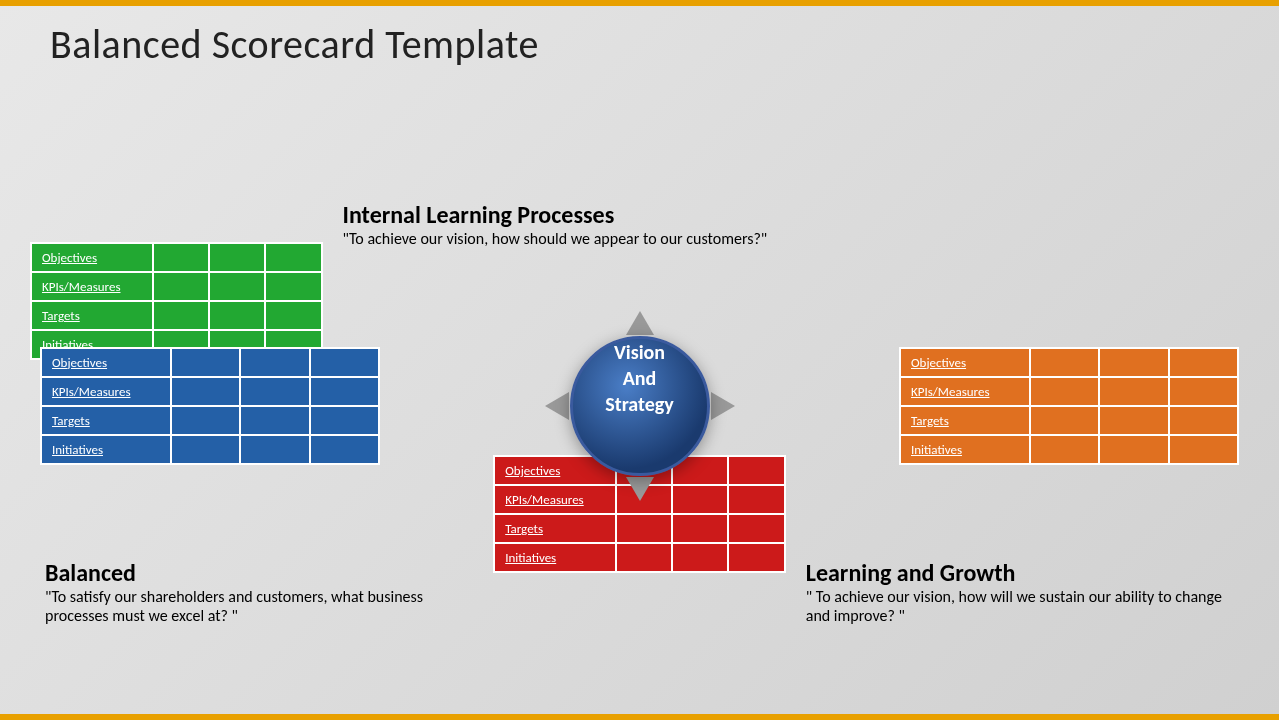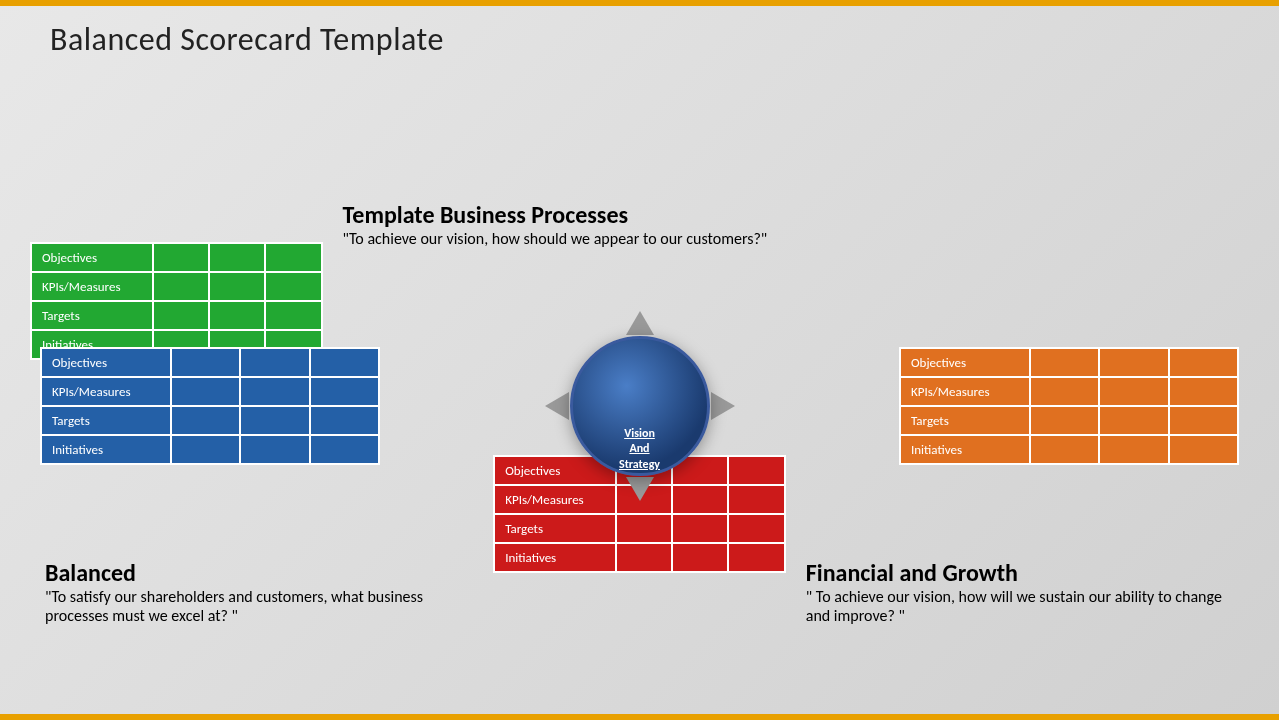--- a/index.html
+++ b/index.html
@@ -22,21 +22,21 @@
       position: absolute;
       bottom: 0; left: 0; right: 0;
       height: 6px;
       background: #e8a000;
     }
 
     .slide-title {
       position: absolute;
       top: 20px;
       left: 50px;
-      font-size: 32px;
+      font-size: 40px;
       font-weight: 400;
       color: #222;
       letter-spacing: 0.5px;
     }
 
     
     .green-table td { background: #22a832; }
     
     .blue-table td { background: #2460a7; }
     
@@ -44,32 +44,31 @@
     
     .red-table td { background: #cc1a1a; }
 
     
     .vision-circle {
       width: 140px;
       height: 140px;
       border-radius: 50%;
       background: radial-gradient(circle at 40% 35%, #4a7ec7 0%, #1a3a6e 70%);
       display: flex;
-      align-items: flex-end;
+      align-items: flex-start;
       justify-content: center;
       text-align: center;
       color: white;
-      font-size: 12px;
+      font-size: 20px;
       font-weight: 700;
       line-height: 1.3;
       box-shadow: 0 4px 16px rgba(0,0,0,0.35);
       border: 3px solid #3a5a9e;
       position: relative;
       z-index: 10;
-      text-decoration: underline;
     }
 
     
     .layout-container {
       position: absolute;
       top: 80px;
       left: 30px;
       right: 30px;
       bottom: 14px;
     }
@@ -121,21 +120,21 @@
       width: 340px;
       border-collapse: collapse;
     }
     .sc-table-wide td {
       border: 2px solid white;
       padding: 6px 10px;
       font-size: 13px;
       color: white;
       font-weight: 500;
     }
-    .sc-table-wide .label-col { width: 130px; }
+    .sc-table-wide .label-col { width: 130px; text-decoration: underline; }
     .sc-table-wide .data-col { width: 70px; }
   </style>
 </head>
 <body>
 
 <div class="slide-border-top"></div>
 <div class="slide-border-bottom"></div>
 
 <h1 class="slide-title">Balanced Scorecard Template</h1>
 
@@ -169,21 +168,21 @@
           <td class="label-col">Initiatives</td>
           <td class="data-col"></td>
           <td class="data-col"></td>
           <td class="data-col"></td>
         </tr>
       </tbody>
         </table>
     </div>
 
     <div class="quadrant-right">
-      <h2>Template Business Processes</h2>
+      <h2>Internal Learning Processes</h2>
       <p>"To achieve our vision, how should we appear to our customers?"</p>
     </div>
   </div>
 
   <div class="mid-row" style="height:12%; position:relative;">
 
     <div style="position:absolute; left:0; top:50%; transform:translateY(-50%); width:38%; display:flex; justify-content:flex-start; padding-left:10px;">
       <table class="sc-table-wide blue-table" style="width:340px;">
         <tbody>
             <tr>
@@ -290,18 +289,18 @@
           <td class="label-col">Initiatives</td>
           <td class="data-col"></td>
           <td class="data-col"></td>
           <td class="data-col"></td>
         </tr>
       </tbody>
         </table>
     </div>
 
     <div class="quadrant-right">
-      <h2>Financial and Growth</h2>
+      <h2>Learning and Growth</h2>
       <p>" To achieve our vision, how will we sustain our ability to change and improve? "</p>
     </div>
   </div>
 
 </div>
 
 </body></html>

